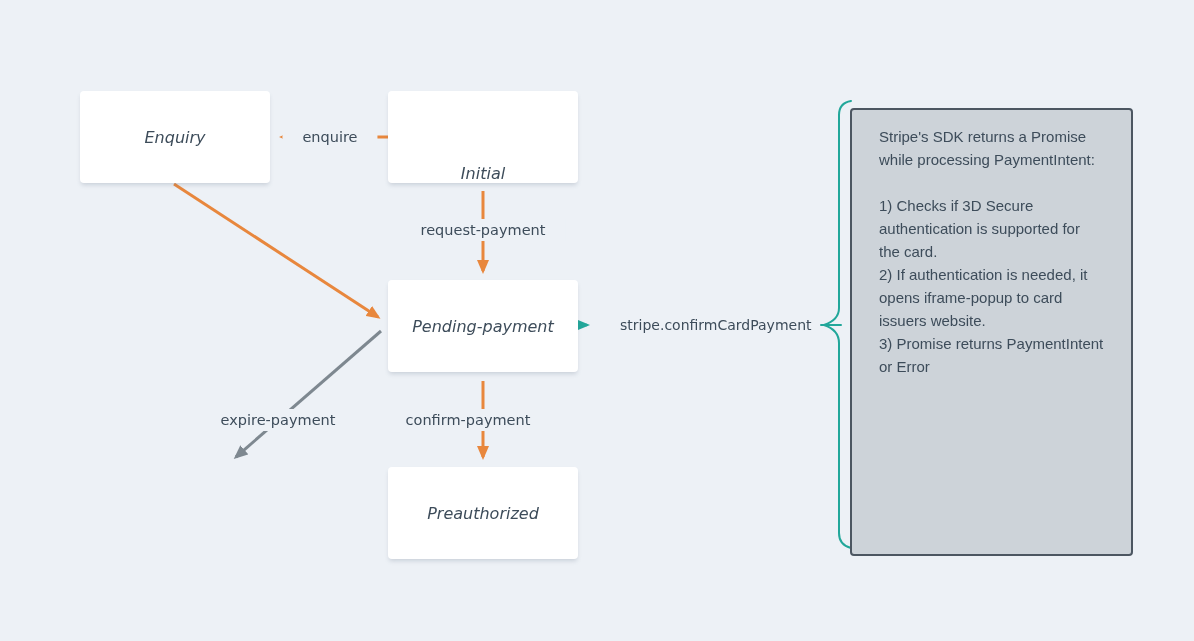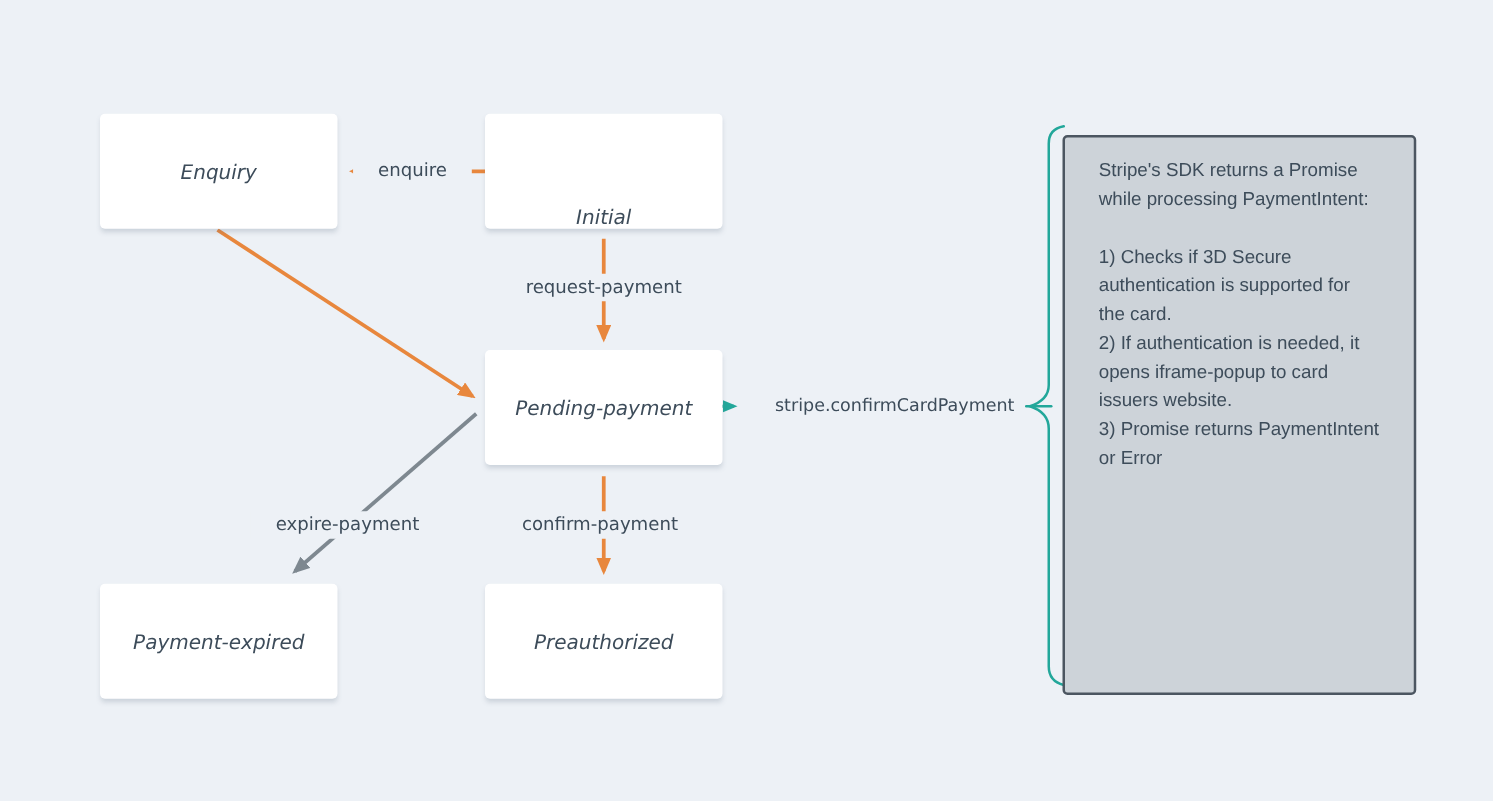--- a/index.html
+++ b/index.html
@@ -71,31 +71,28 @@
 
   <div class="state-box" style="left:80px;top:91px;">
     <span>Enquiry</span>
   </div>
   <div class="state-box" style="left:388px;top:91px;align-items:flex-end;">
     <span>Initial</span>
   </div>
   <div class="state-box" style="left:388px;top:280px;font-style:italic;">
     <span>Pending-payment</span>
   </div>
-  <div class="state-box" style="left:80px;top:467px;">
-    <span>Payment-expired</span>
-  </div>
   <div class="state-box" style="left:388px;top:467px;">
     <span>Preauthorized</span>
   </div>
 
   <div class="t-label" style="left:330px;top:137px;">enquire</div>
   <div class="t-label" style="left:483px;top:230px;">request-payment</div>
   <div class="t-label" style="left:278px;top:420px;">expire-payment</div>
-  <div class="t-label" style="left:480px;top:420px;">confirm-payment</div>
+  <div class="t-label" style="left:468px;top:420px;">confirm-payment</div>
 
   <div class="callout">
     <span class="callout-text">stripe.confirmCardPayment</span>
     <div class="callout-connector"></div>
   </div>
 
   <div class="note">
     <div class="note-text">Stripe's SDK returns a Promise
 while processing PaymentIntent:
 

